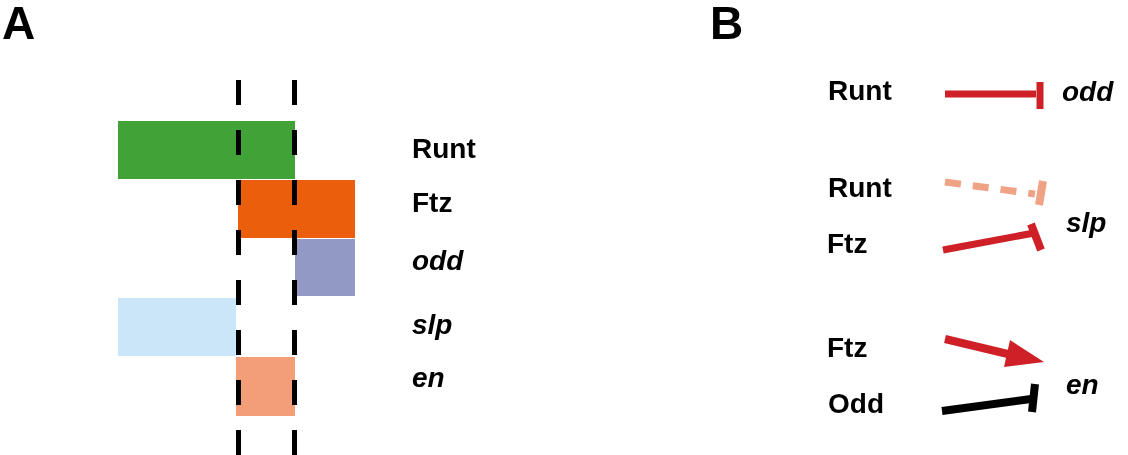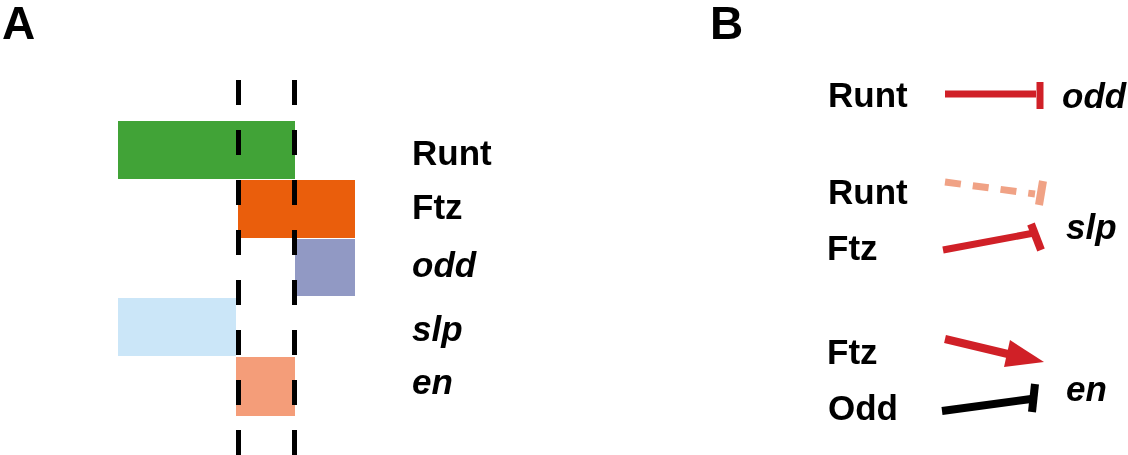--- a/index.html
+++ b/index.html
@@ -9,21 +9,21 @@
   }
   .panel-label{
     position:absolute;font-weight:bold;font-size:46px;line-height:1;color:#000;z-index:4;
   }
   .bar{position:absolute;z-index:1;}
   .dash-col{
     position:absolute;top:80px;height:375px;width:5px;z-index:2;
     background:repeating-linear-gradient(to bottom,#000 0 25px,transparent 25px 50px);
   }
   .gene-label{
-    position:absolute;font-weight:bold;font-size:35px;line-height:1;color:#000;
+    position:absolute;font-weight:bold;font-size:28px;line-height:1;color:#000;
     white-space:nowrap;z-index:4;
   }
   .it{font-style:italic;}
   svg.connectors{position:absolute;left:0;top:0;z-index:3;pointer-events:none;}
 </style>
 </head>
 <body>
 
 <div class="panel-label" style="left:2px;top:0px">A</div>
 

